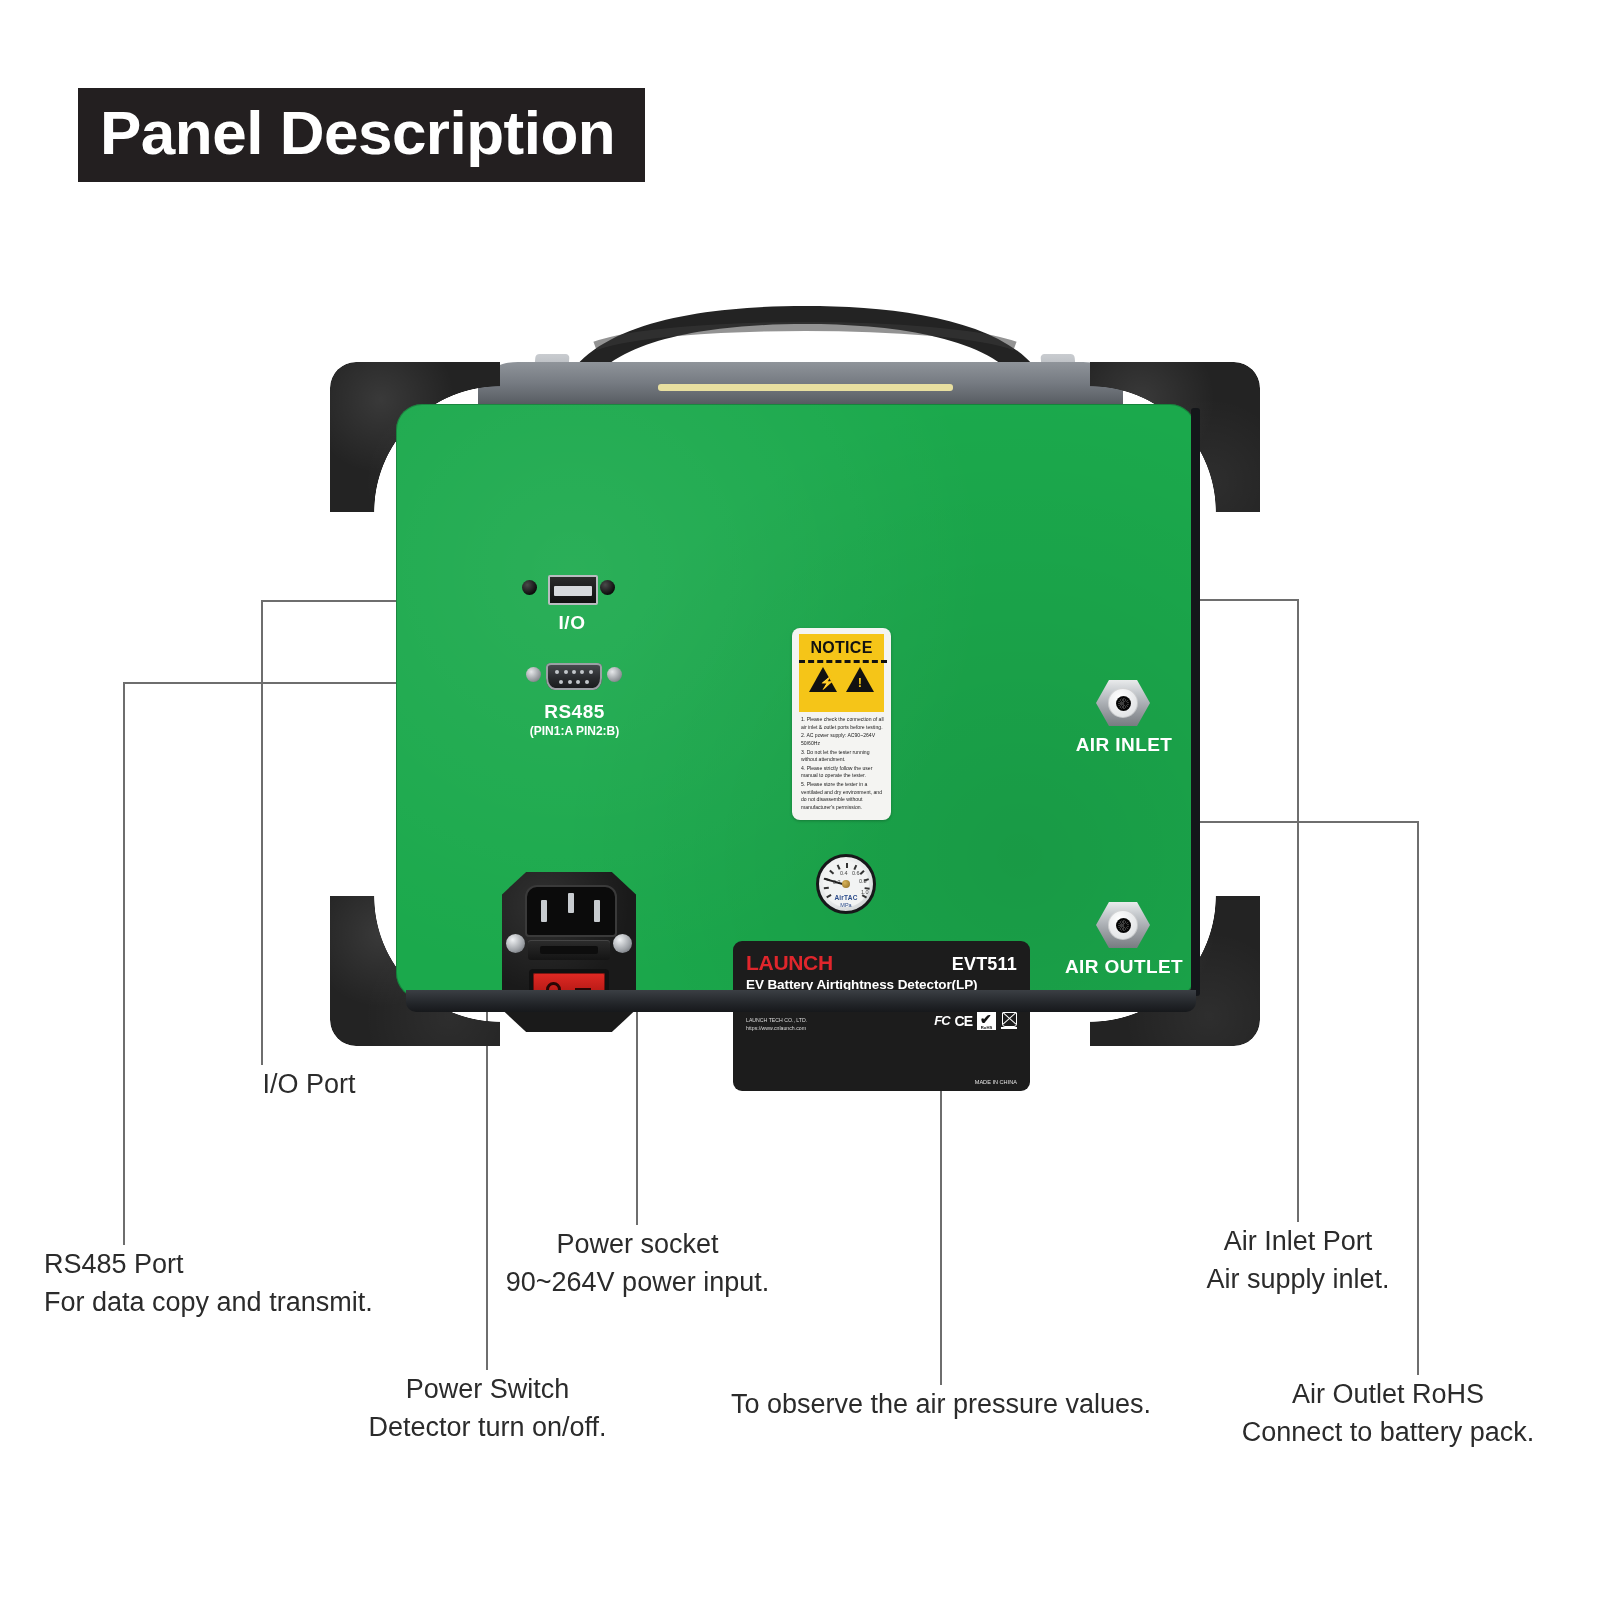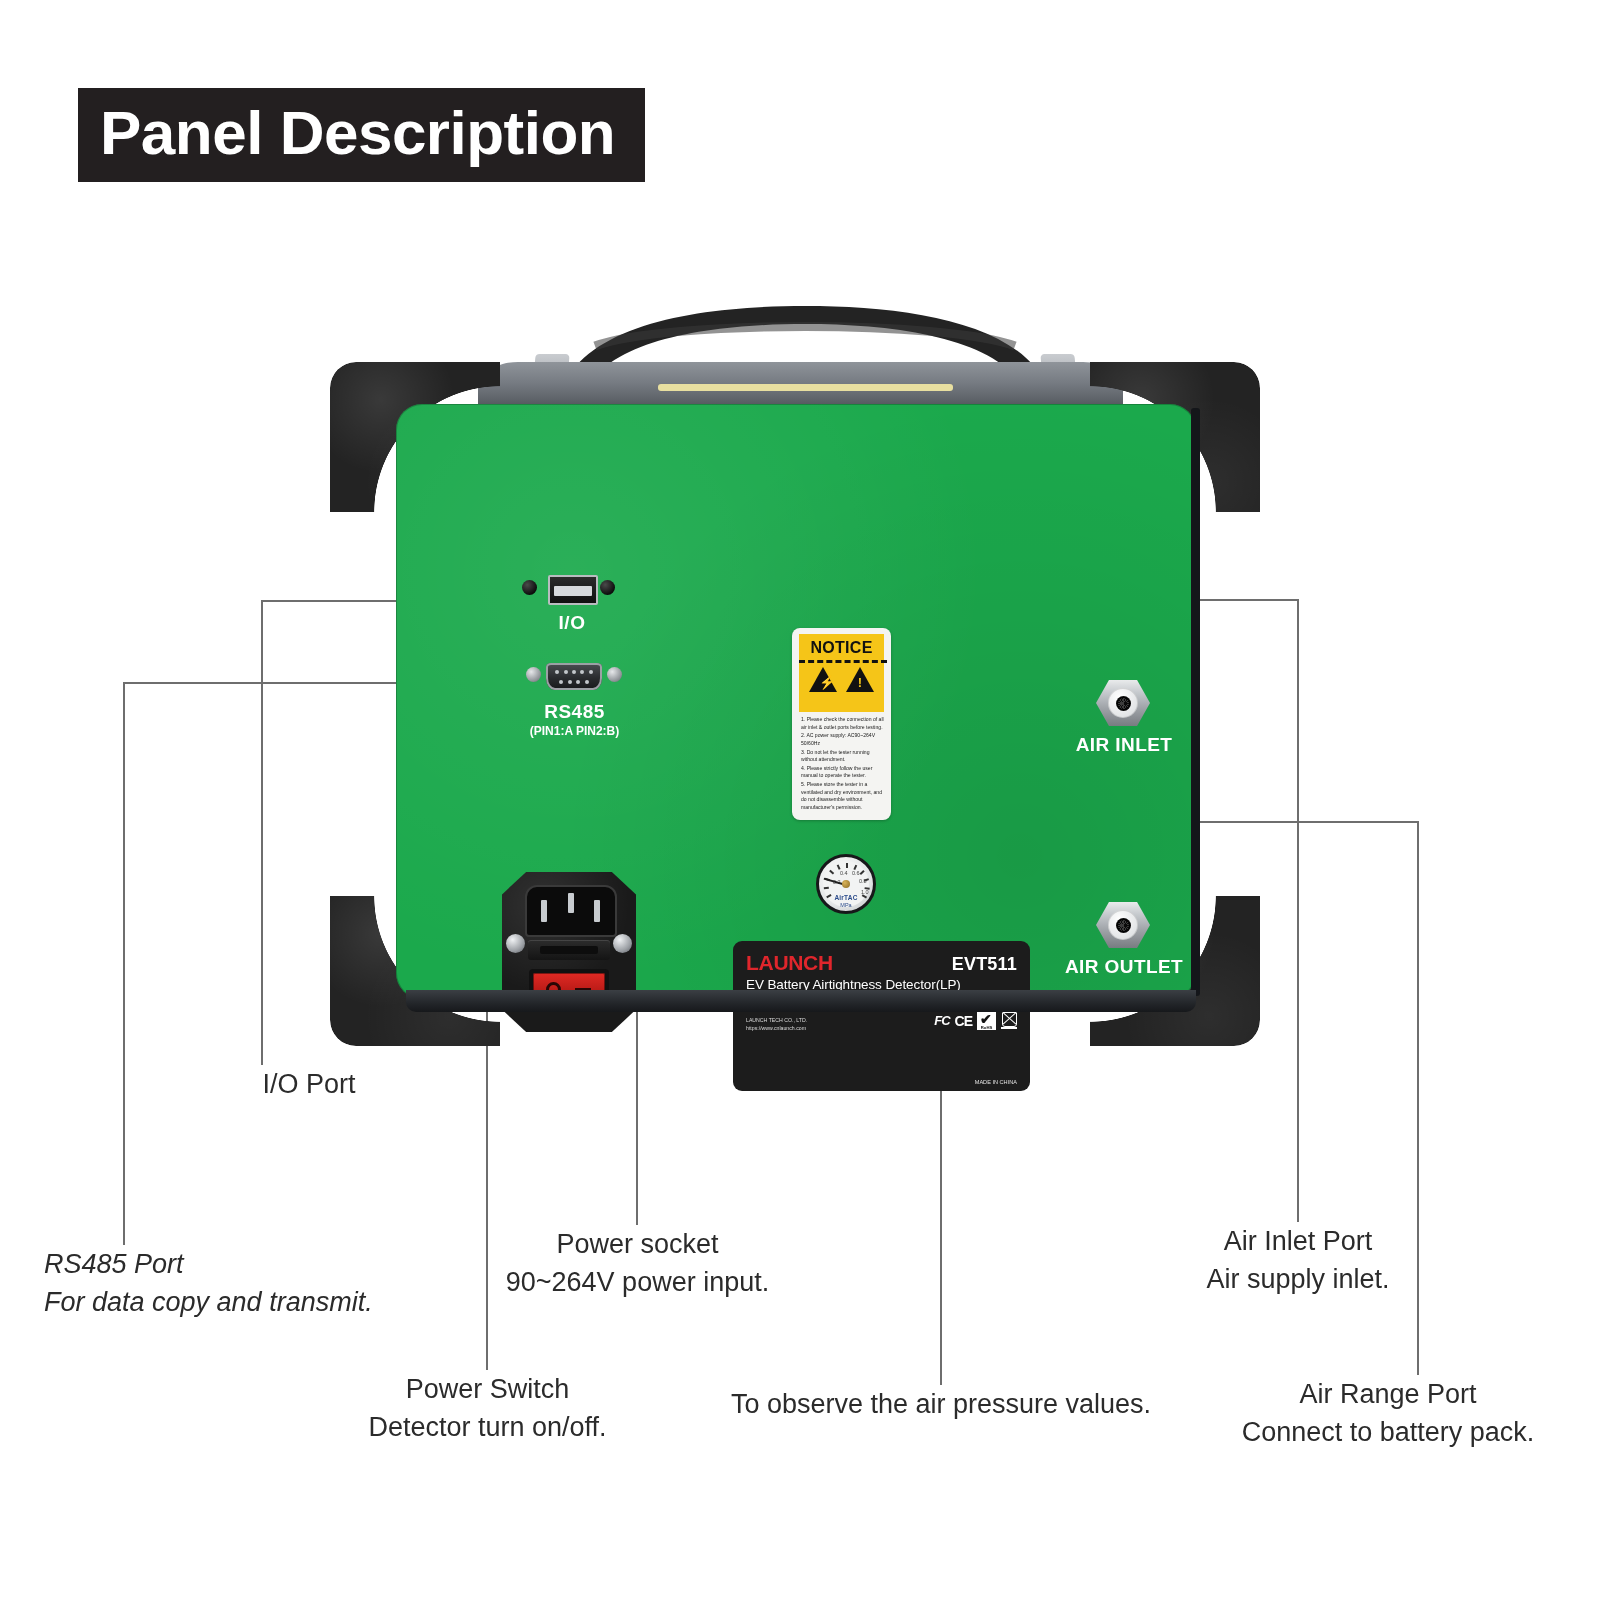--- a/index.html
+++ b/index.html
@@ -573,21 +573,21 @@
     letter-spacing: -0.3px;
   }
   .spec-model {
     font-size: 18px;
     font-weight: bold;
     color: #ffffff;
     letter-spacing: 0.2px;
   }
   .spec-product {
     font-size: 13.5px;
-    font-weight: normal;
+    font-weight: bold;
     margin-top: 2px;
     letter-spacing: -0.1px;
   }
   .spec-mid {
     display: flex;
     margin-top: 6px;
   }
   .spec-lines { width: 162px; }
   .spec-lines div {
     font-size: 7.6px;
@@ -903,21 +903,21 @@
   </div>
 
   <div class="face-edge-right"></div>
   <div class="base-strip"></div>
 </div>
 
 <div class="caption center" style="left:144px; top:1065px; width:330px;">
   <span class="c-title">I/O Port</span>
 </div>
 
-<div class="caption left" style="left:44px; top:1245px;font-style:italic;">
+<div class="caption left" style="left:44px; top:1245px;">
   <span class="c-title">RS485 Port</span>
   <span class="c-desc">For data copy and transmit.</span>
 </div>
 
 <div class="caption center" style="left:330px; top:1370px; width:315px;">
   <span class="c-title">Power Switch</span>
   <span class="c-desc">Detector turn on/off.</span>
 </div>
 
 <div class="caption center" style="left:490px; top:1225px; width:295px;">
@@ -928,15 +928,15 @@
 <div class="caption center" style="left:683px; top:1385px; width:516px;">
   <span class="c-desc">To observe the air pressure values.</span>
 </div>
 
 <div class="caption center" style="left:1180px; top:1222px; width:236px;">
   <span class="c-title">Air Inlet Port</span>
   <span class="c-desc">Air supply inlet.</span>
 </div>
 
 <div class="caption center" style="left:1218px; top:1375px; width:340px;">
-  <span class="c-title">Air Range Port</span>
+  <span class="c-title">Air Outlet RoHS</span>
   <span class="c-desc">Connect to battery pack.</span>
 </div>
 
 </body></html>

